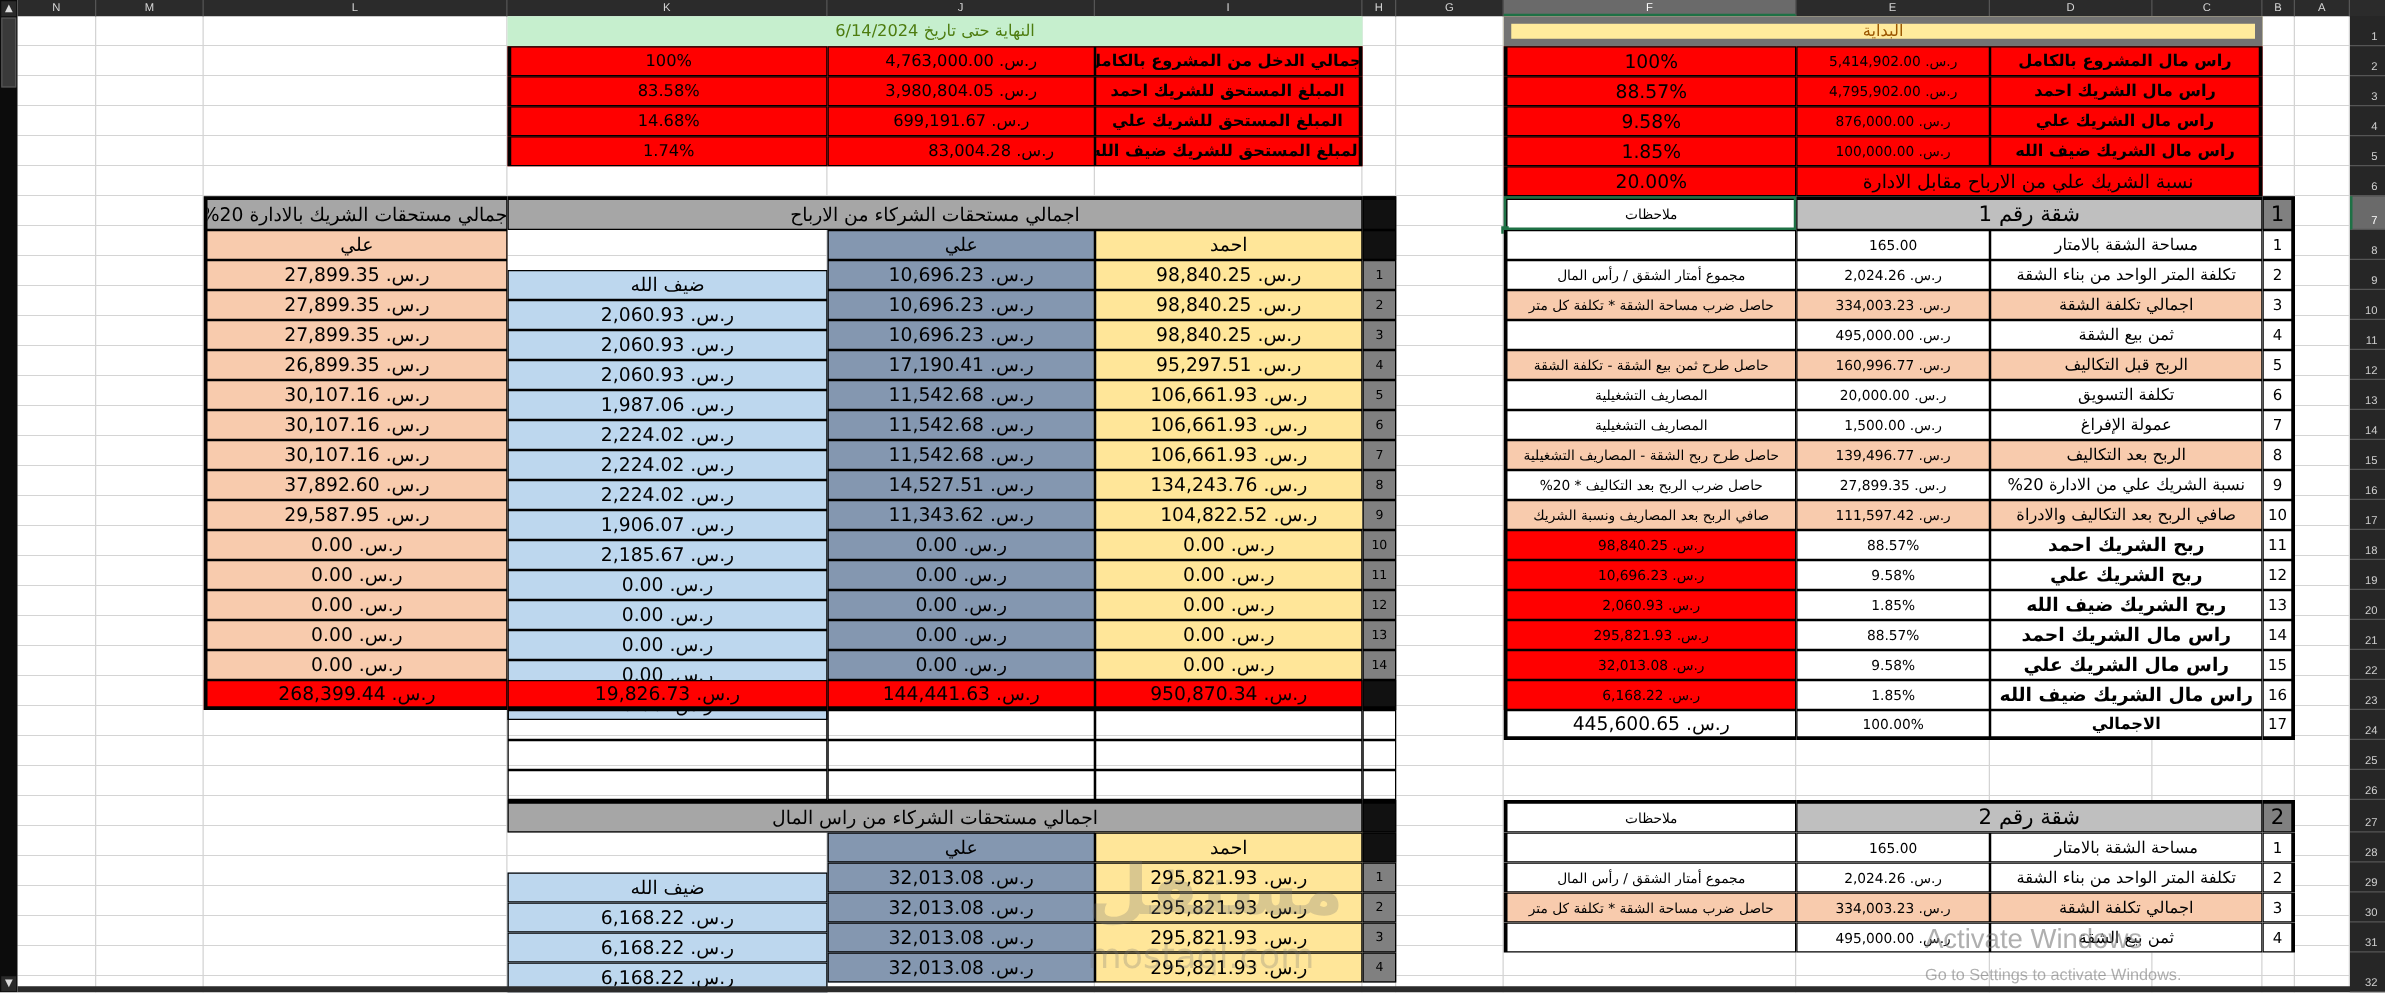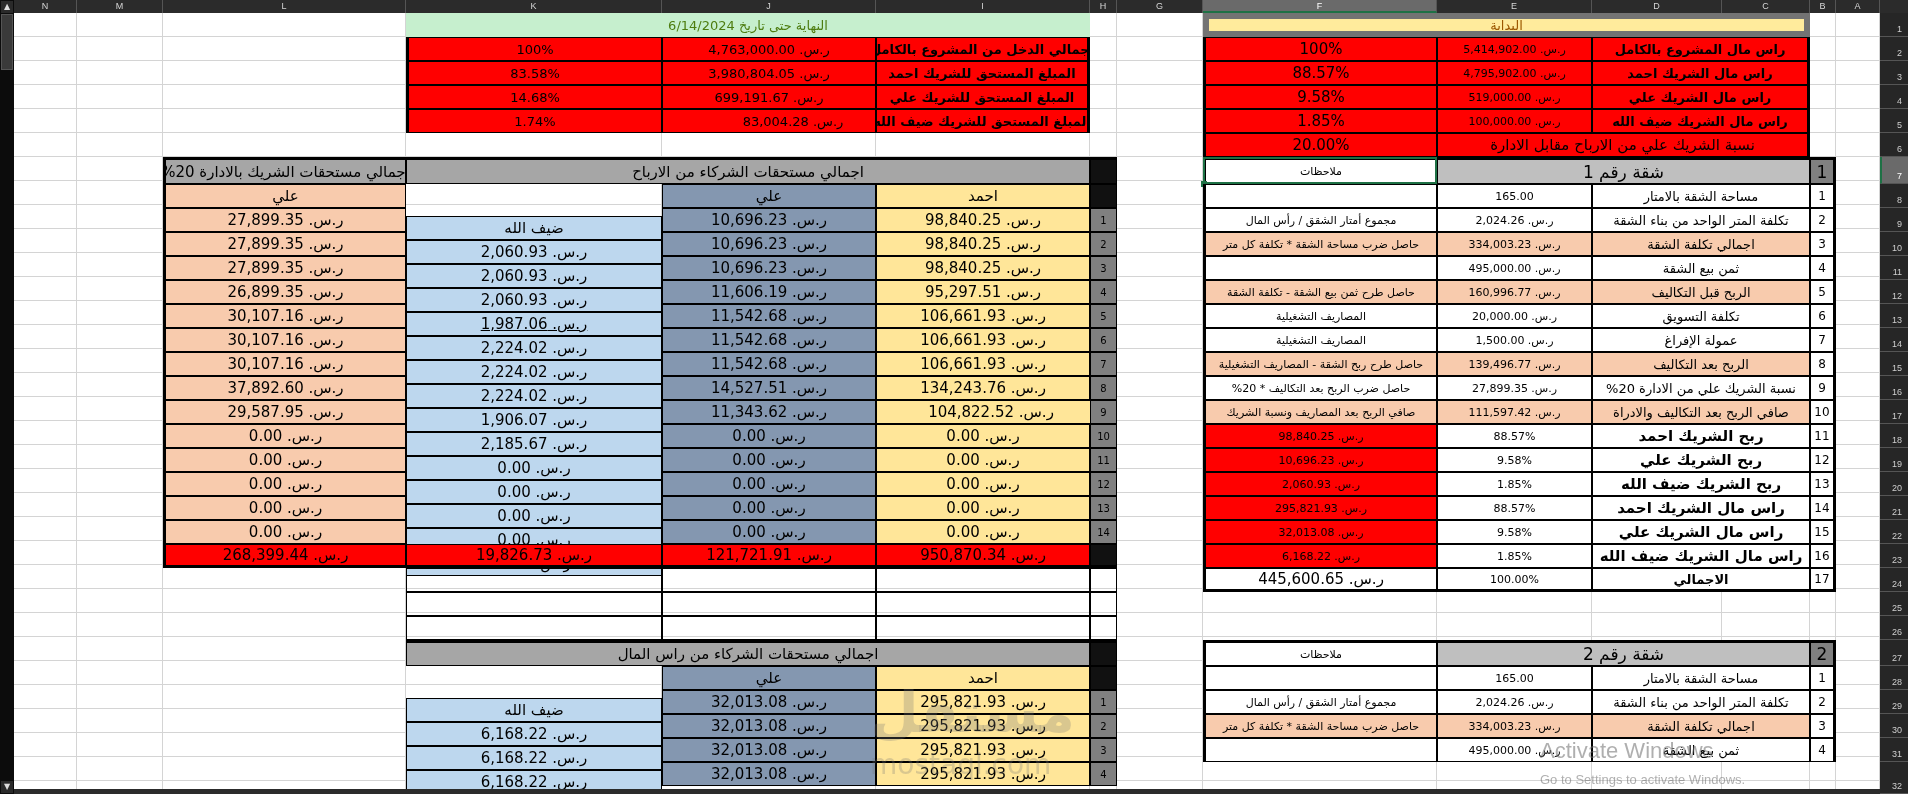--- a/index.html
+++ b/index.html
@@ -150,21 +150,21 @@
 
 <div class="c yellow f13" style="left:1203px;top:13px;width:607px;height:24px;border:6px solid #737373;">البداية</div>
 <div id="startRows">
     <div class="c red f15 b thickL" style="left:1203px;top:37px;width:234px;height:24px;">100%</div>
     <div class="c red f11 b" style="left:1437px;top:37px;width:155px;height:24px;">ر.س. 5,414,902.00</div>
     <div class="c red f13 b thickR rtl bold" style="left:1592px;top:37px;width:218px;height:24px;">راس مال المشروع بالكامل</div>
     <div class="c red f15 b thickL" style="left:1203px;top:61px;width:234px;height:24px;">88.57%</div>
     <div class="c red f11 b" style="left:1437px;top:61px;width:155px;height:24px;">ر.س. 4,795,902.00</div>
     <div class="c red f13 b thickR rtl bold" style="left:1592px;top:61px;width:218px;height:24px;">راس مال الشريك احمد</div>
     <div class="c red f15 b thickL" style="left:1203px;top:85px;width:234px;height:24px;">9.58%</div>
-    <div class="c red f11 b" style="left:1437px;top:85px;width:155px;height:24px;">ر.س. 519,000.00</div>
+    <div class="c red f11 b" style="left:1437px;top:85px;width:155px;height:24px;">ر.س. 876,000.00</div>
     <div class="c red f13 b thickR rtl bold" style="left:1592px;top:85px;width:218px;height:24px;">راس مال الشريك علي</div>
     <div class="c red f15 b thickL" style="left:1203px;top:109px;width:234px;height:24px;">1.85%</div>
     <div class="c red f11 b" style="left:1437px;top:109px;width:155px;height:24px;">ر.س. 100,000.00</div>
     <div class="c red f13 b thickR rtl bold" style="left:1592px;top:109px;width:218px;height:24px;">راس مال الشريك ضيف الله</div>
   </div>
 <div class="c red f15 b thickL" style="left:1203px;top:133px;width:234px;height:24px;">20.00%</div>
 <div class="c red f15 b thickR rtl" style="left:1437px;top:133px;width:373px;height:24px;">نسبة الشريك علي من الارباح مقابل  الادارة</div>
 
 <div class="c gray f15 b thickT thickL rtl" style="left:163px;top:157px;width:243px;height:27px;">اجمالي مستحقات الشريك بالادارة 20%</div>
 <div class="c gray f15 b thickT rtl" style="left:406px;top:157px;width:684px;height:27px;">اجمالي مستحقات الشركاء من الارباح</div>
@@ -186,22 +186,22 @@
     <div class="c lblue f15 b" style="left:406px;top:232px;width:256px;height:24px;">ر.س. 2,060.93</div>
     <div class="c slate f15 b" style="left:662px;top:232px;width:214px;height:24px;">ر.س. 10,696.23</div>
     <div class="c gold f15 b" style="left:876px;top:232px;width:214px;height:24px;">ر.س. 98,840.25</div>
     <div class="c dgray f10 b" style="left:1090px;top:232px;width:27px;height:24px;">2</div>
     <div class="c peach f15 b thickL" style="left:163px;top:256px;width:243px;height:24px;">ر.س. 27,899.35</div>
     <div class="c lblue f15 b" style="left:406px;top:256px;width:256px;height:24px;">ر.س. 2,060.93</div>
     <div class="c slate f15 b" style="left:662px;top:256px;width:214px;height:24px;">ر.س. 10,696.23</div>
     <div class="c gold f15 b" style="left:876px;top:256px;width:214px;height:24px;">ر.س. 98,840.25</div>
     <div class="c dgray f10 b" style="left:1090px;top:256px;width:27px;height:24px;">3</div>
     <div class="c peach f15 b thickL" style="left:163px;top:280px;width:243px;height:24px;">ر.س. 26,899.35</div>
-    <div class="c lblue f15 b" style="left:406px;top:280px;width:256px;height:24px;text-decoration:underline;">ر.س. 1,987.06</div>
-    <div class="c slate f15 b" style="left:662px;top:280px;width:214px;height:24px;">ر.س. 11,606.19</div>
+    <div class="c lblue f15 b" style="left:406px;top:280px;width:256px;height:24px;">ر.س. 1,987.06</div>
+    <div class="c slate f15 b" style="left:662px;top:280px;width:214px;height:24px;">ر.س. 17,190.41</div>
     <div class="c gold f15 b" style="left:876px;top:280px;width:214px;height:24px;">ر.س. 95,297.51</div>
     <div class="c dgray f10 b" style="left:1090px;top:280px;width:27px;height:24px;">4</div>
     <div class="c peach f15 b thickL" style="left:163px;top:304px;width:243px;height:24px;">ر.س. 30,107.16</div>
     <div class="c lblue f15 b" style="left:406px;top:304px;width:256px;height:24px;">ر.س. 2,224.02</div>
     <div class="c slate f15 b" style="left:662px;top:304px;width:214px;height:24px;">ر.س. 11,542.68</div>
     <div class="c gold f15 b" style="left:876px;top:304px;width:214px;height:24px;">ر.س. 106,661.93</div>
     <div class="c dgray f10 b" style="left:1090px;top:304px;width:27px;height:24px;">5</div>
     <div class="c peach f15 b thickL" style="left:163px;top:328px;width:243px;height:24px;">ر.س. 30,107.16</div>
     <div class="c lblue f15 b" style="left:406px;top:328px;width:256px;height:24px;">ر.س. 2,224.02</div>
     <div class="c slate f15 b" style="left:662px;top:328px;width:214px;height:24px;">ر.س. 11,542.68</div>
@@ -244,21 +244,21 @@
     <div class="c dgray f10 b" style="left:1090px;top:496px;width:27px;height:24px;">13</div>
     <div class="c peach f15 b thickL" style="left:163px;top:520px;width:243px;height:24px;">ر.س. 0.00</div>
     <div class="c lblue f15 b" style="left:406px;top:520px;width:256px;height:24px;">ر.س. 0.00</div>
     <div class="c slate f15 b" style="left:662px;top:520px;width:214px;height:24px;">ر.س. 0.00</div>
     <div class="c gold f15 b" style="left:876px;top:520px;width:214px;height:24px;">ر.س. 0.00</div>
     <div class="c dgray f10 b" style="left:1090px;top:520px;width:27px;height:24px;">14</div>
   </div>
 
 <div class="c red f15 b thickL thickB" style="left:163px;top:544px;width:243px;height:24px;">ر.س. 268,399.44</div>
 <div class="c red f15 b thickB" style="left:406px;top:544px;width:256px;height:24px;">ر.س. 19,826.73</div>
-<div class="c red f15 b thickB" style="left:662px;top:544px;width:214px;height:24px;">ر.س. 121,721.91</div>
+<div class="c red f15 b thickB" style="left:662px;top:544px;width:214px;height:24px;">ر.س. 144,441.63</div>
 <div class="c red f15 b thickB" style="left:876px;top:544px;width:214px;height:24px;">ر.س. 950,870.34</div>
 <div class="c blk b thickB" style="left:1090px;top:544px;width:27px;height:24px;"></div>
 
 <div id="emptyRows">
     <div class="c b" style="left:406px;top:568px;width:256px;height:24px;"></div>
     <div class="c b" style="left:662px;top:568px;width:214px;height:24px;"></div>
     <div class="c b" style="left:876px;top:568px;width:214px;height:24px;"></div>
     <div class="c b" style="left:1090px;top:568px;width:27px;height:24px;"></div>
     <div class="c b" style="left:406px;top:592px;width:256px;height:24px;"></div>
     <div class="c b" style="left:662px;top:592px;width:214px;height:24px;"></div>

